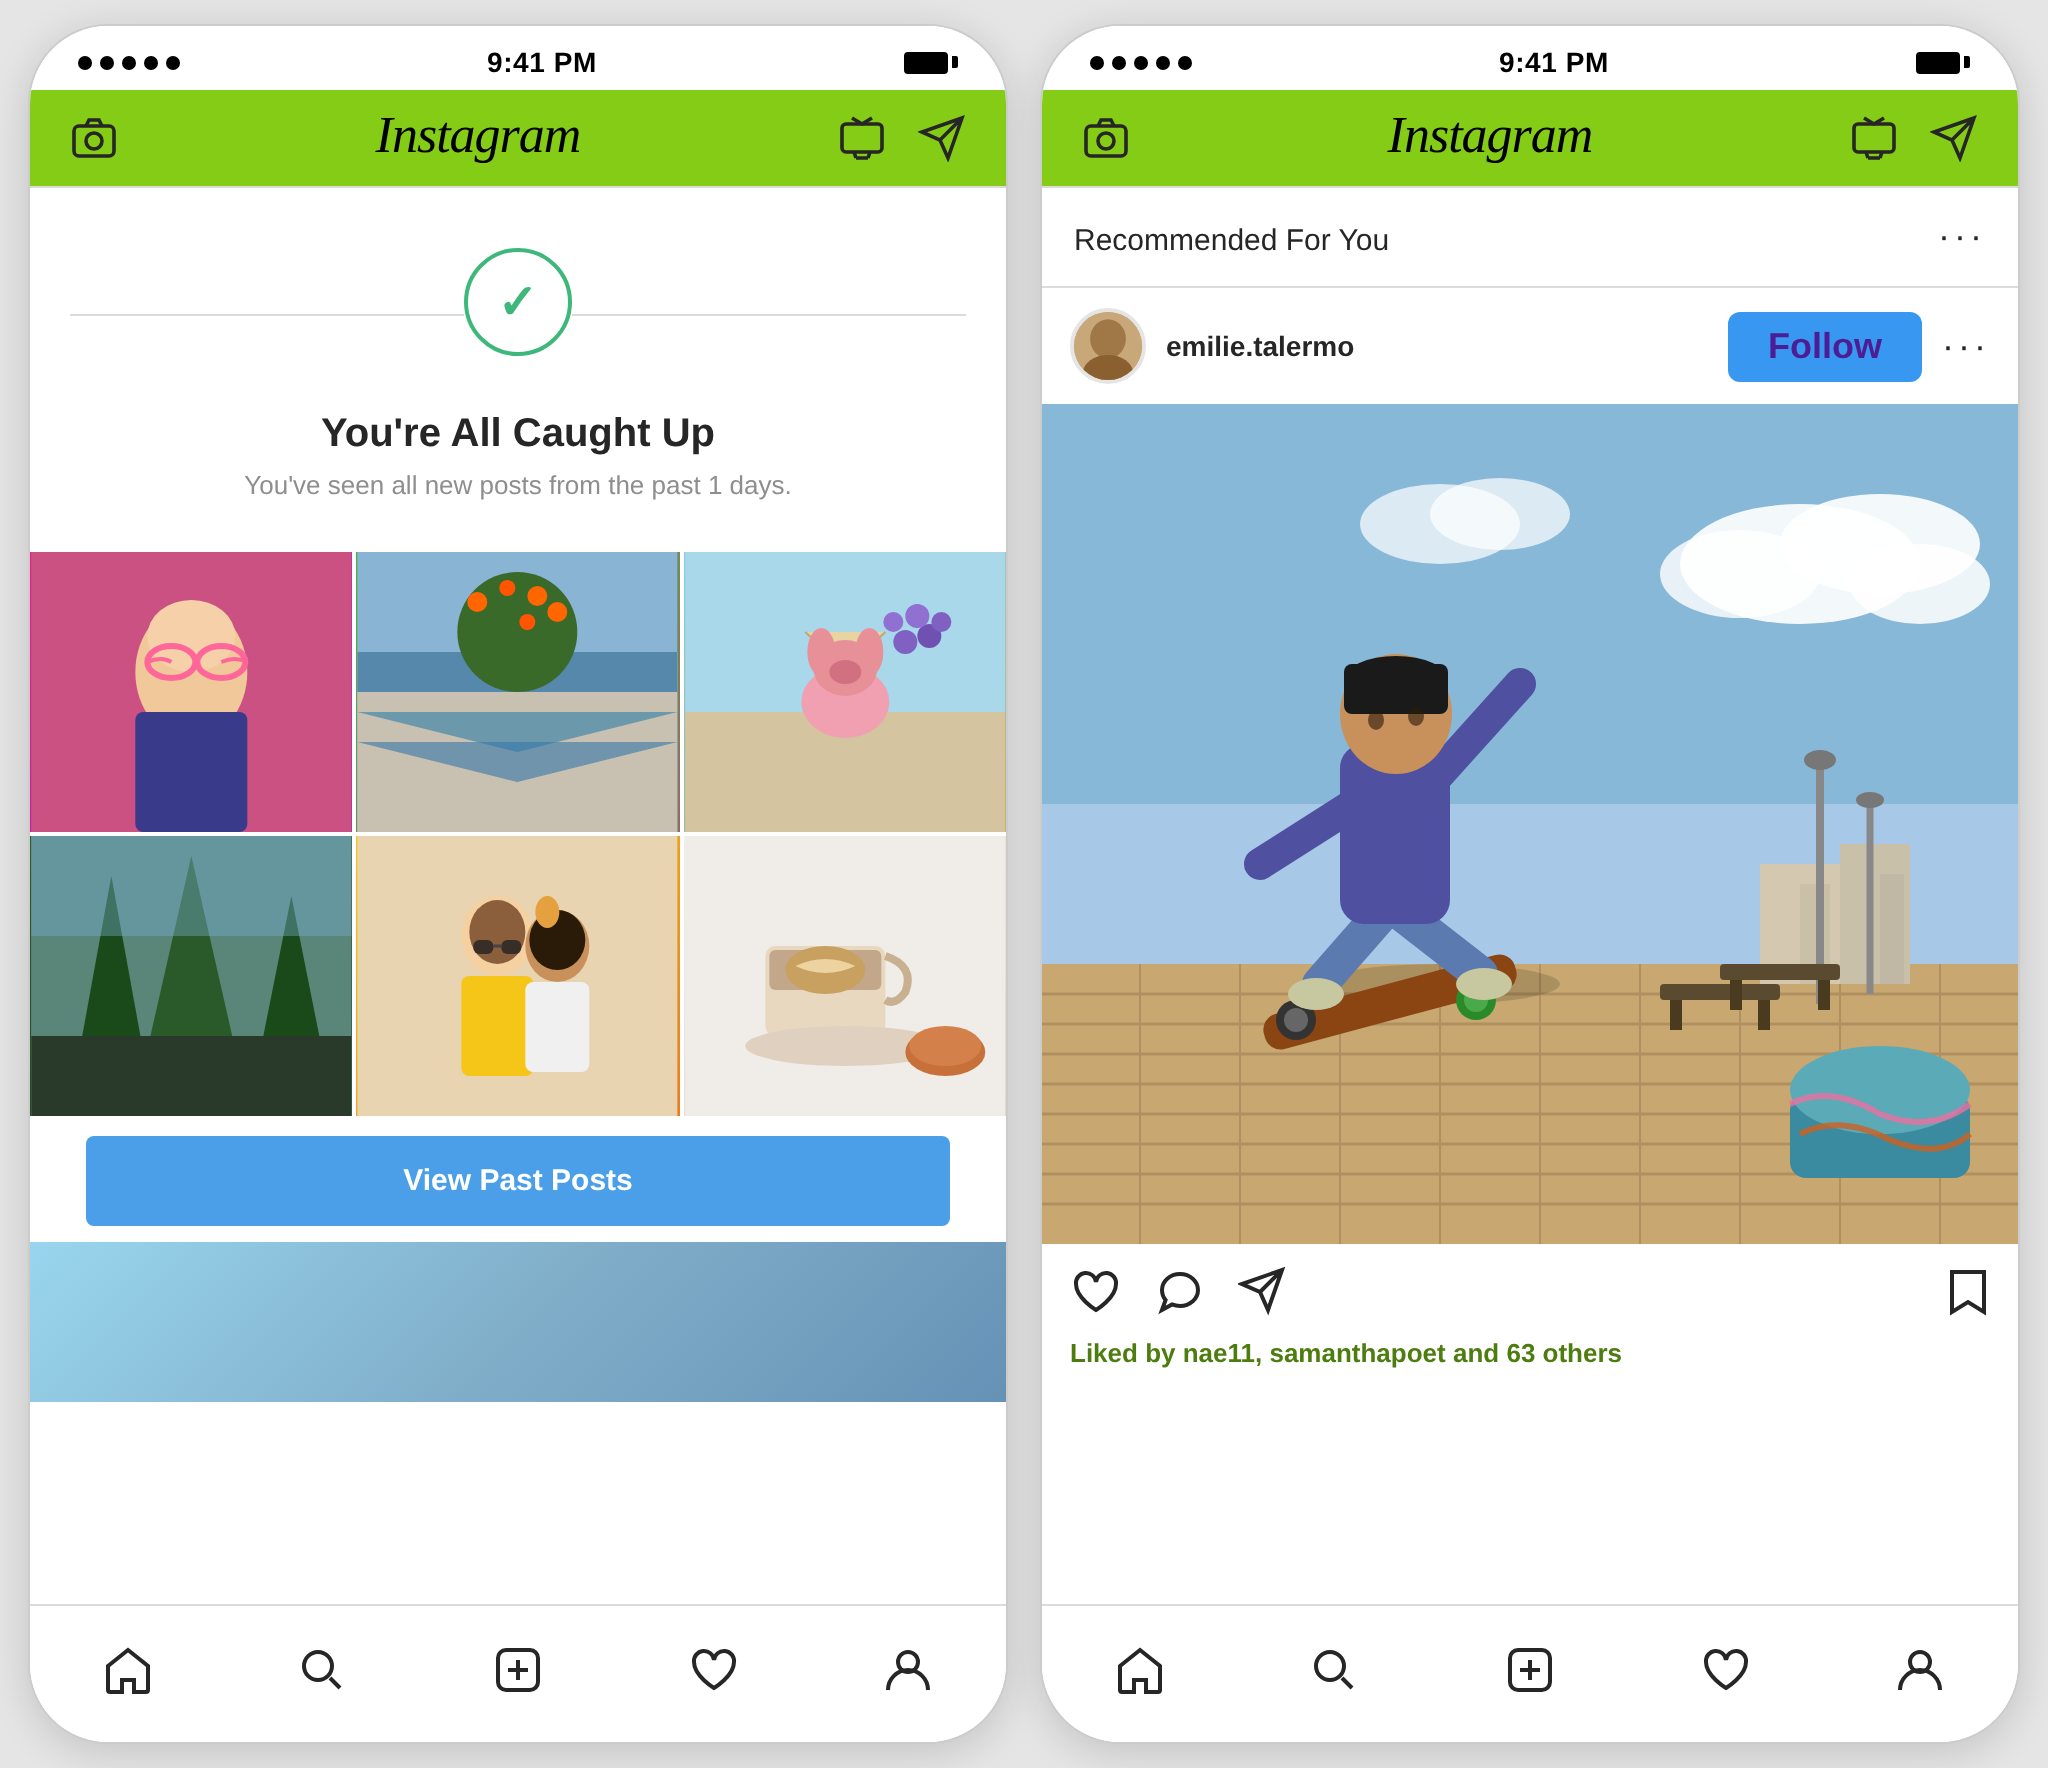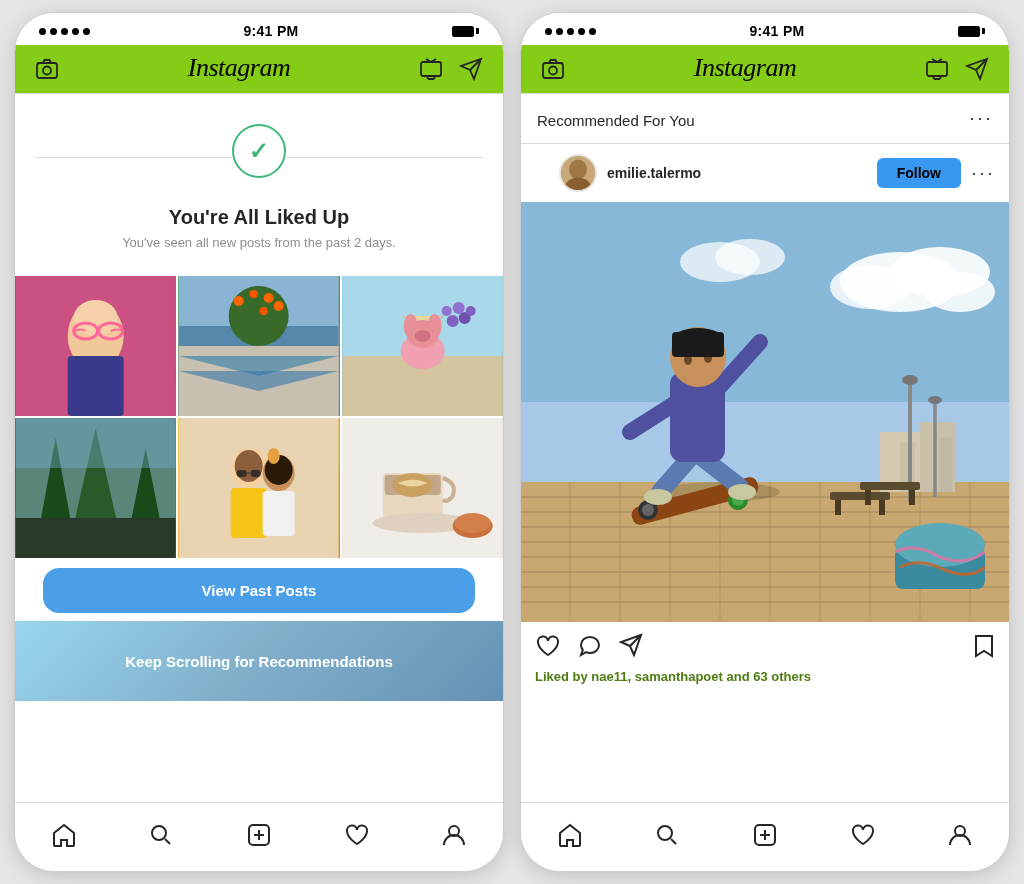--- a/index.html
+++ b/index.html
@@ -157,21 +157,21 @@
     .photo-4 { background: linear-gradient(135deg, #2d5a27, #1a3a1a); }
     .photo-5 { background: linear-gradient(135deg, #f5c518, #e67e22); }
     .photo-6 { background: linear-gradient(135deg, #f0f0f0, #e0d0c0); }
 
     
     .view-past-btn {
       margin: 0 14px 0;
       background: #4a9fe8;
       color: #fff;
       border: none;
-      border-radius: 16px;
+      border-radius: 4px;
       padding: 14px;
       font-size: 15px;
       font-weight: 600;
       cursor: pointer;
       text-align: center;
       width: calc(100% - 28px);
     }
 
     
     .keep-scrolling {
@@ -233,21 +233,20 @@
       color: #262626;
       letter-spacing: 2px;
     }
 
     
     .post-header {
       display: flex;
       justify-content: space-between;
       align-items: center;
       padding: 10px 14px;
-      margin-left: 24px;
     }
     .post-user {
       display: flex;
       align-items: center;
       gap: 10px;
     }
     .avatar {
       width: 38px; height: 38px;
       border-radius: 50%;
       overflow: hidden;
@@ -261,25 +260,25 @@
       display: flex; align-items: center; justify-content: center;
       color: #fff; font-size: 14px; font-weight: bold;
     }
     .username {
       font-size: 14px;
       font-weight: 600;
       color: #262626;
     }
     .follow-btn {
       background: #3897f0;
-      color: #000000;
+      color: #4c1d95;
       border: none;
       border-radius: 6px;
       padding: 7px 20px;
-      font-size: 14px;
+      font-size: 18px;
       font-weight: 600;
       cursor: pointer;
     }
     .post-header-right {
       display: flex;
       align-items: center;
       gap: 10px;
     }
 
     
@@ -387,22 +386,22 @@
     </div>
 
     <div class="feed">
 
       <div class="caught-up">
         <div class="caught-up-lines">
           <div class="check-circle">
             <span class="check-mark">✓</span>
           </div>
         </div>
-        <h2 class="caught-up-title">You're All Liked Up</h2>
-        <p class="caught-up-sub">You've seen all new posts from the past 2 days.</p>
+        <h2 class="caught-up-title">You're All Caught Up</h2>
+        <p class="caught-up-sub">You've seen all new posts from the past 1 days.</p>
       </div>
 
       <div class="photo-grid">
         <div class="photo-cell photo-1">
           <svg class="photo-art" viewBox="0 0 160 140">
             <rect width="160" height="140" fill="#d4608a"></rect>
             <rect width="160" height="140" fill="#c0427a" opacity="0.5"></rect>
 
             <ellipse cx="80" cy="60" rx="28" ry="34" fill="#f0c89a"></ellipse>
             <rect x="52" y="80" width="56" height="60" fill="#3a3a8a" rx="4"></rect>
@@ -505,21 +504,20 @@
           </svg>
         </div>
       </div>
 
       <div style="padding: 0 14px;">
         <button class="view-past-btn">View Past Posts</button>
       </div>
 
       <div class="keep-scrolling">
         <div class="keep-scrolling-bg"></div>
-        <span class="keep-scrolling-text">Keep Scrolling for Recommendations</span>
       </div>
     </div>
 
     <div class="tab-bar">
       <div class="tab-icon">
         <svg width="26" height="26" viewBox="0 0 26 26" fill="none" stroke="#262626" stroke-width="2">
           <path d="M3 11L13 3l10 8v12a1 1 0 01-1 1H16v-6h-6v6H4a1 1 0 01-1-1z"></path>
         </svg>
       </div>
       <div class="tab-icon">

